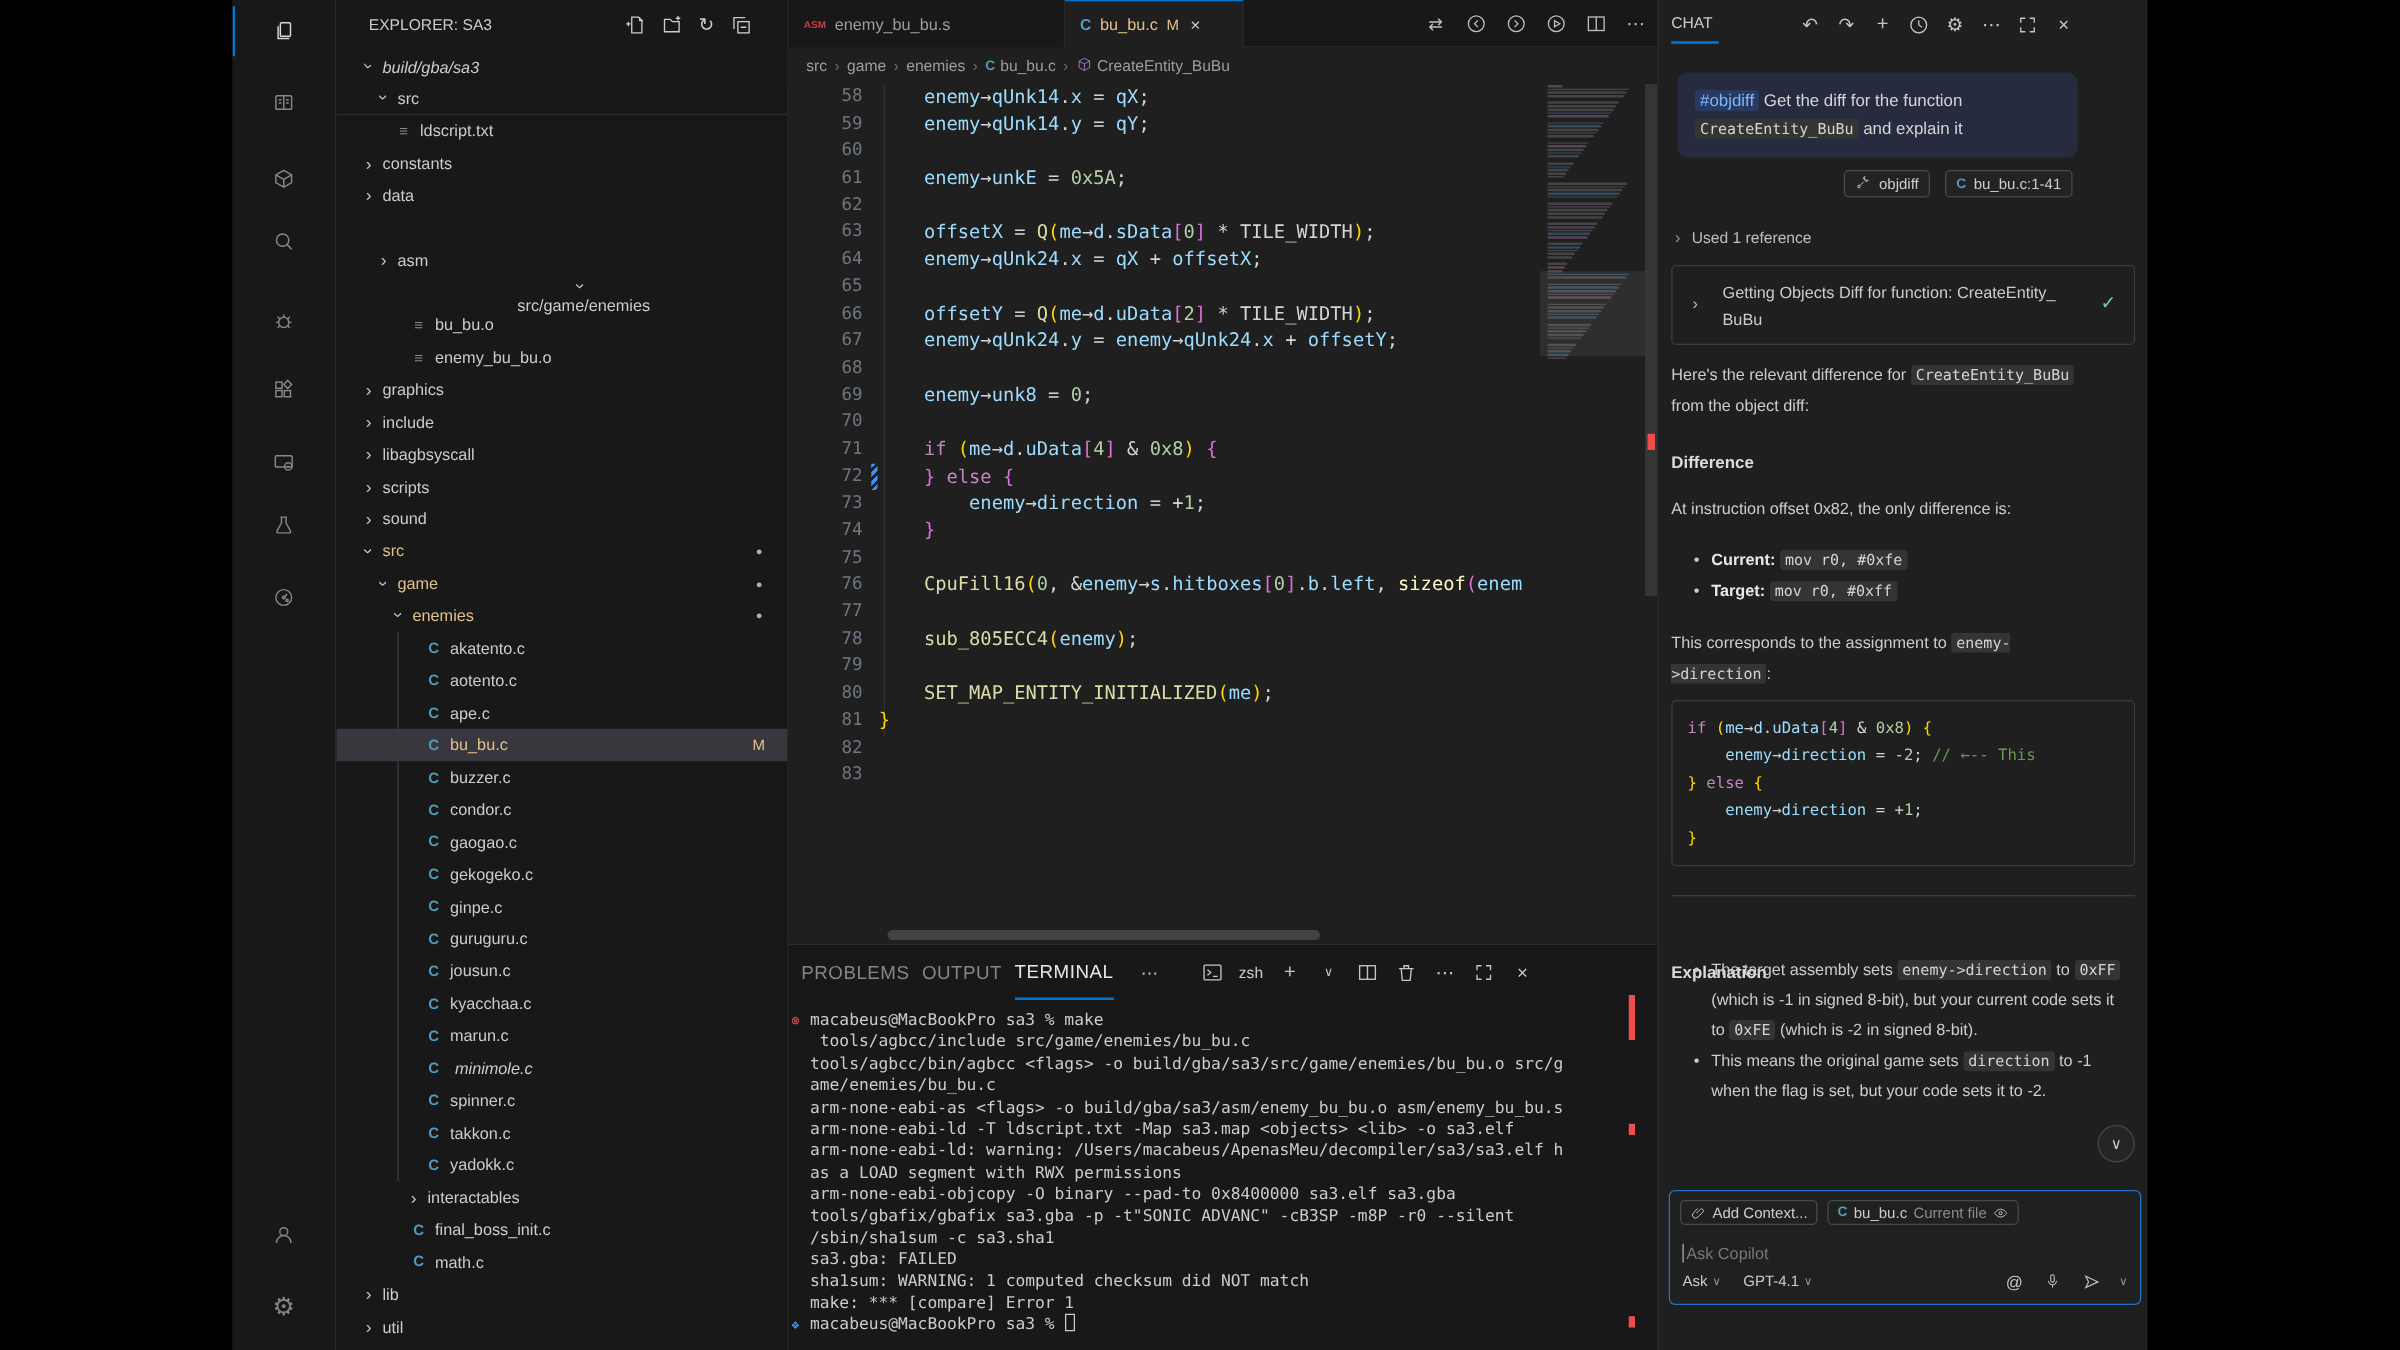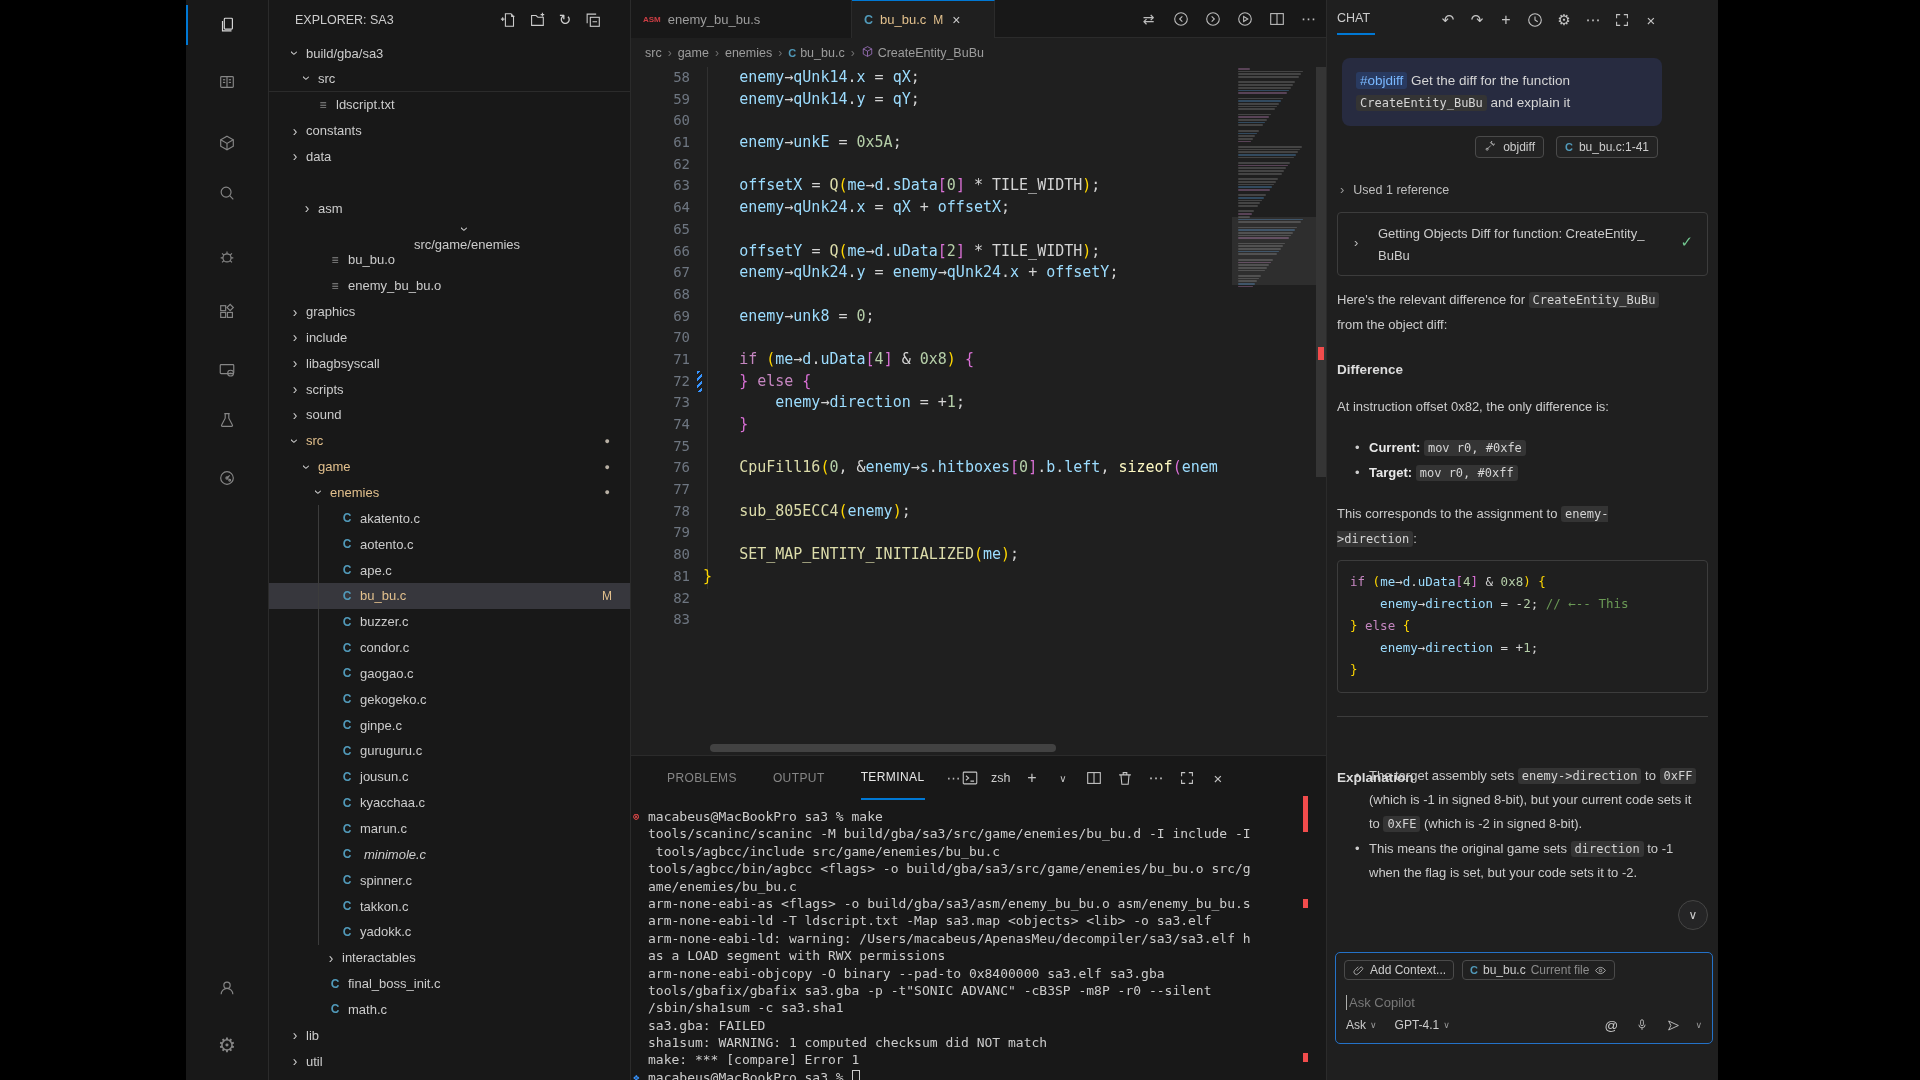--- a/index.html
+++ b/index.html
@@ -93,21 +93,21 @@
   .ruler { position:absolute; right:0; top:0; width:10px; height:688px; }
   .ruler .err { position:absolute; right:2px; width:6px; height:13px; background:#f14c4c; }
   .vslider { position:absolute; right:0; top:0; width:10px; height:410px; background:rgba(121,121,121,0.25); }
   .hscroll { position:absolute; left:79px; bottom:3px; width:346px; height:8px;
              background:rgba(121,121,121,0.4); border-radius:4px; }
 
   
   .panel { position:absolute; left:0; top:755px; width:100%; height:325px; background:#181818;
            border-top:1px solid #2b2b2b; }
   .ptabs { position:absolute; left:0; top:0; width:100%; height:44px; display:flex; align-items:center; }
-  .ptab { font-size:12px; letter-spacing:0.4px; color:#868686; margin-left:36px; cursor:pointer;
+  .ptab { font-size:15px; letter-spacing:0.4px; color:#868686; margin-left:10px; cursor:pointer;
           height:44px; display:flex; align-items:center; }
   .ptab.active { color:#e7e7e7; border-bottom:2px solid #0078d4; }
   .ptab-more { color:#bdbdbd; margin-left:22px; font-size:14px; cursor:pointer; }
   .pactions { position:absolute; left:329px; top:0; height:44px; display:flex; align-items:center;
               gap:12px; color:#c5c5c5; }
   .pactions .icon { display:flex; align-items:center; justify-content:center; width:19px; height:19px;
                     cursor:pointer; font-size:13px; }
   .pactions svg { stroke:currentColor; fill:none; stroke-width:1.2; }
   .pactions .zsh { font-size:12.5px; color:#cccccc; }
 
@@ -293,21 +293,21 @@
           </span>
           <span class="icon">
             <svg width="18" height="18" viewBox="0 0 20 20">
               <rect x="7" y="7" width="10" height="10"></rect>
               <path d="M3.5 13.5V3.5h10M9.5 12h5"></path>
             </svg>
           </span>
         </span>
     </div>
     <div class="tree" id="file-tree">
-        <div class="trow" style="top: 0px; padding-left: 19px;">
+        <div class="trow" style="top: 0px; padding-left: 19px; font-style: italic;">
           <span class="chev open">›</span>
           <span class="lbl" style="margin-left: 4px;">build/gba/sa3</span>
         </div>
         <div class="trow divider" style="top: 25.85px; padding-left: 31px;">
           <span class="chev open">›</span>
           <span class="lbl" style="margin-left: 4px;">src</span>
         </div>
         <div class="trow" style="top: 51.7px; padding-left: 31px;">
           <span class="fico" style="margin-left: 14px;">≡</span>
           <span class="lbl" style="margin-left: 4px;">ldscript.txt</span>
@@ -739,21 +739,20 @@
                 <path d="M4 8V4h4M12 4h4v4M16 12v4h-4M8 16H4v-4"></path>
               </svg>
             </span>
             <span class="icon">
               <span style="font-size:15px">×</span>
             </span>
           </span>
       </div>
       <div class="terminal" id="terminal">
           <div class="tline"><span class="tdec err">⊗</span><span>macabeus@MacBookPro sa3 % make</span></div>
-          <div class="tline"><span>tools/scaninc/scaninc -M build/gba/sa3/src/game/enemies/bu_bu.d -I include -I</span></div>
           <div class="tline"><span> tools/agbcc/include src/game/enemies/bu_bu.c</span></div>
           <div class="tline"><span>tools/agbcc/bin/agbcc &lt;flags&gt; -o build/gba/sa3/src/game/enemies/bu_bu.o src/g</span></div>
           <div class="tline"><span>ame/enemies/bu_bu.c</span></div>
           <div class="tline"><span>arm-none-eabi-as &lt;flags&gt; -o build/gba/sa3/asm/enemy_bu_bu.o asm/enemy_bu_bu.s</span></div>
           <div class="tline"><span>arm-none-eabi-ld -T ldscript.txt -Map sa3.map &lt;objects&gt; &lt;lib&gt; -o sa3.elf</span></div>
           <div class="tline"><span>arm-none-eabi-ld: warning: /Users/macabeus/ApenasMeu/decompiler/sa3/sa3.elf h</span></div>
           <div class="tline"><span>as a LOAD segment with RWX permissions</span></div>
           <div class="tline"><span>arm-none-eabi-objcopy -O binary --pad-to 0x8400000 sa3.elf sa3.gba</span></div>
           <div class="tline"><span>tools/gbafix/gbafix sa3.gba -p -t"SONIC ADVANC" -cB3SP -m8P -r0 --silent</span></div>
           <div class="tline"><span>/sbin/sha1sum -c sa3.sha1</span></div>

